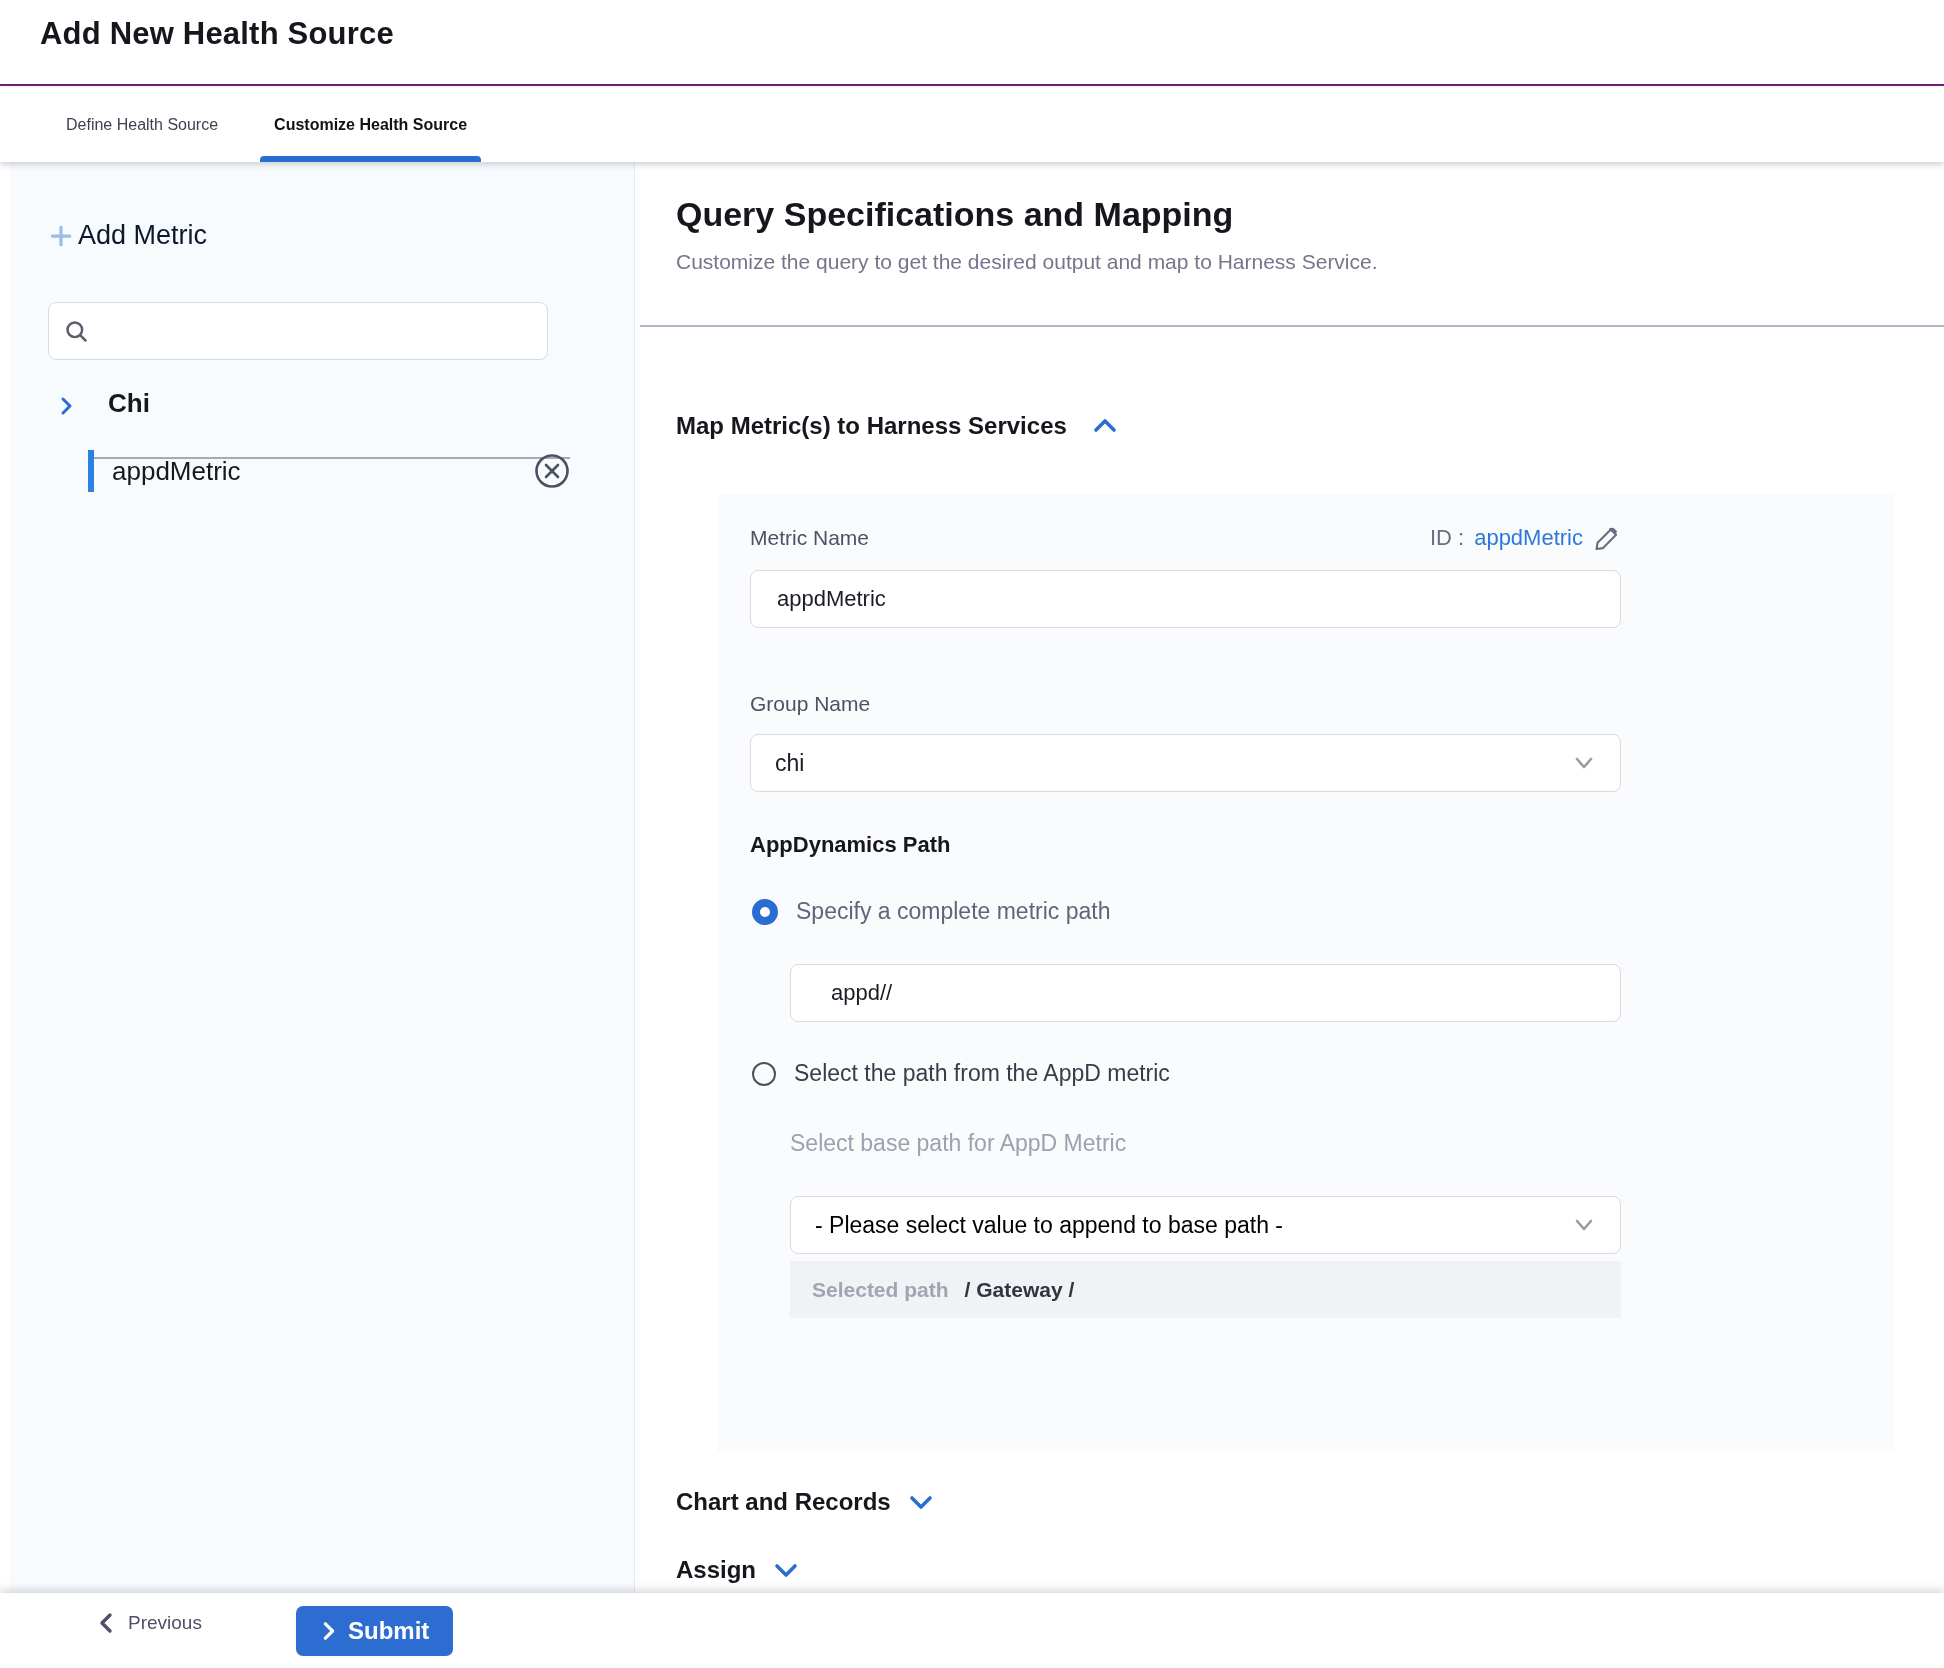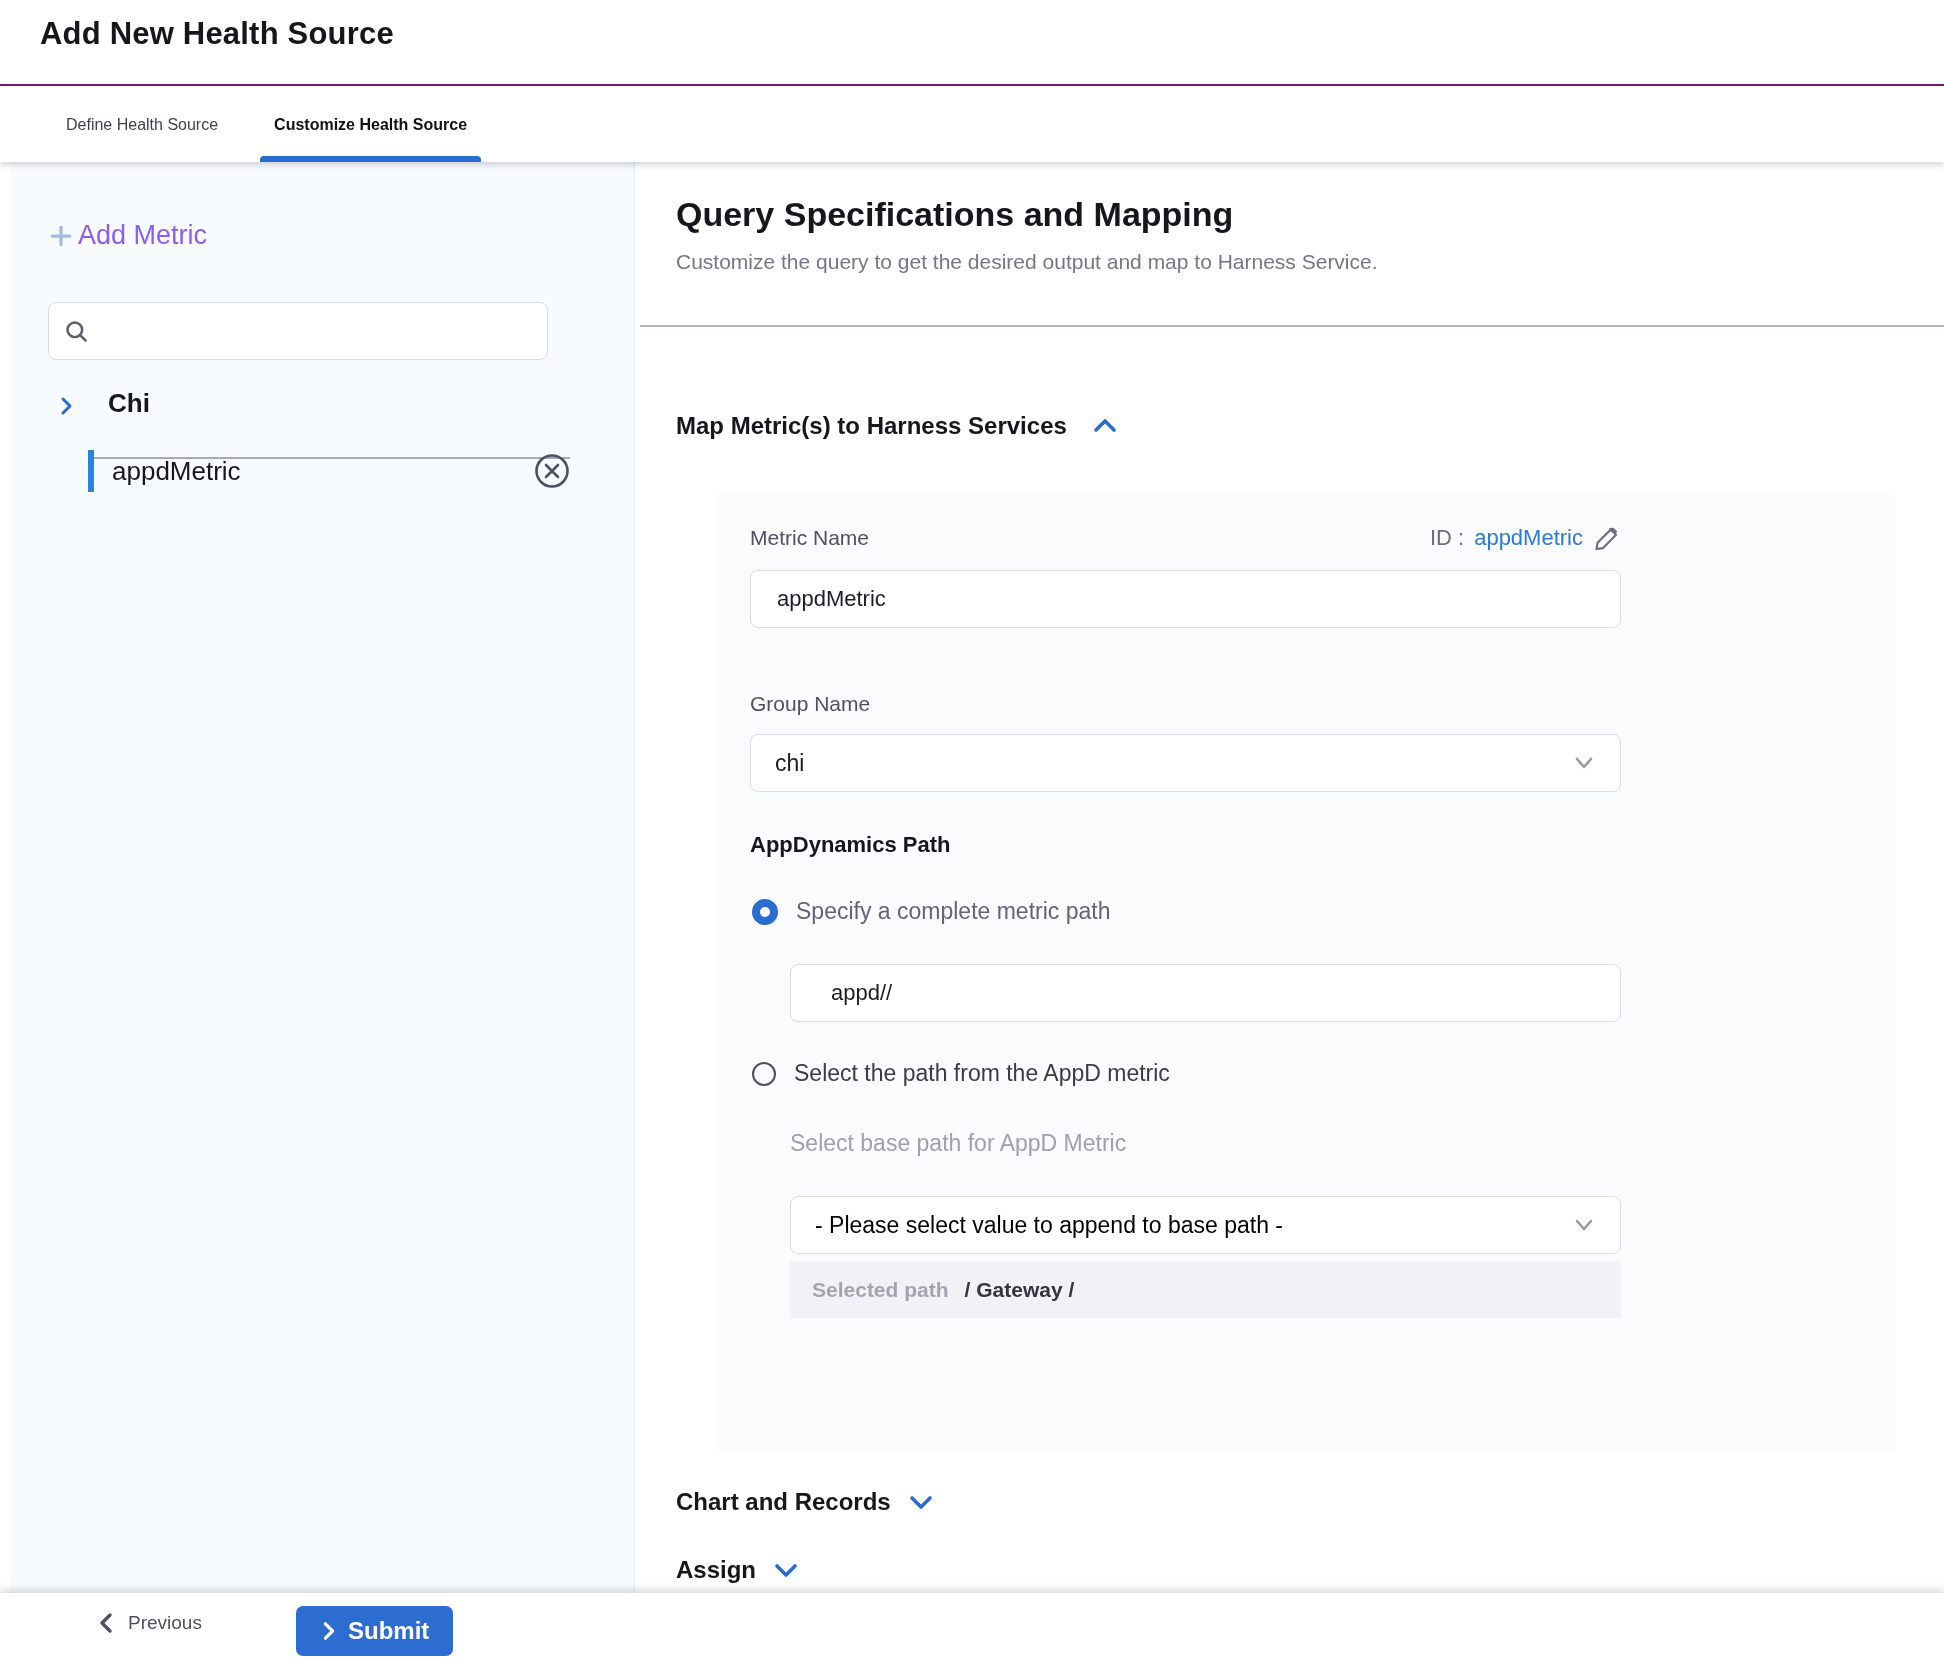--- a/index.html
+++ b/index.html
@@ -39,21 +39,21 @@
   }
 
   
   .sidebar {
     position:absolute; left:10px; top:162px; width:625px; height:1431px;
     background:#f8fbfe; border-right:1px solid #e7e9f0;
   }
   .add-metric {
     position:absolute; left:38px; top:58px;
     display:flex; align-items:center; gap:4px;
-    color:#8b5cf6; font-size:27px; cursor:pointer;
+    color:#0f172a; font-size:27px; cursor:pointer;
   }
   .search-box {
     position:absolute; left:38px; top:140px; width:500px; height:58px;
     background:#fff; border:1px solid #d9dae2; border-radius:8px;
     display:flex; align-items:center; padding:0 14px;
   }
   .search-box input {
     border:none; outline:none; background:transparent;
     font-size:22px; flex:1; margin-left:10px; font-family:inherit; color:#17181f;
   }

